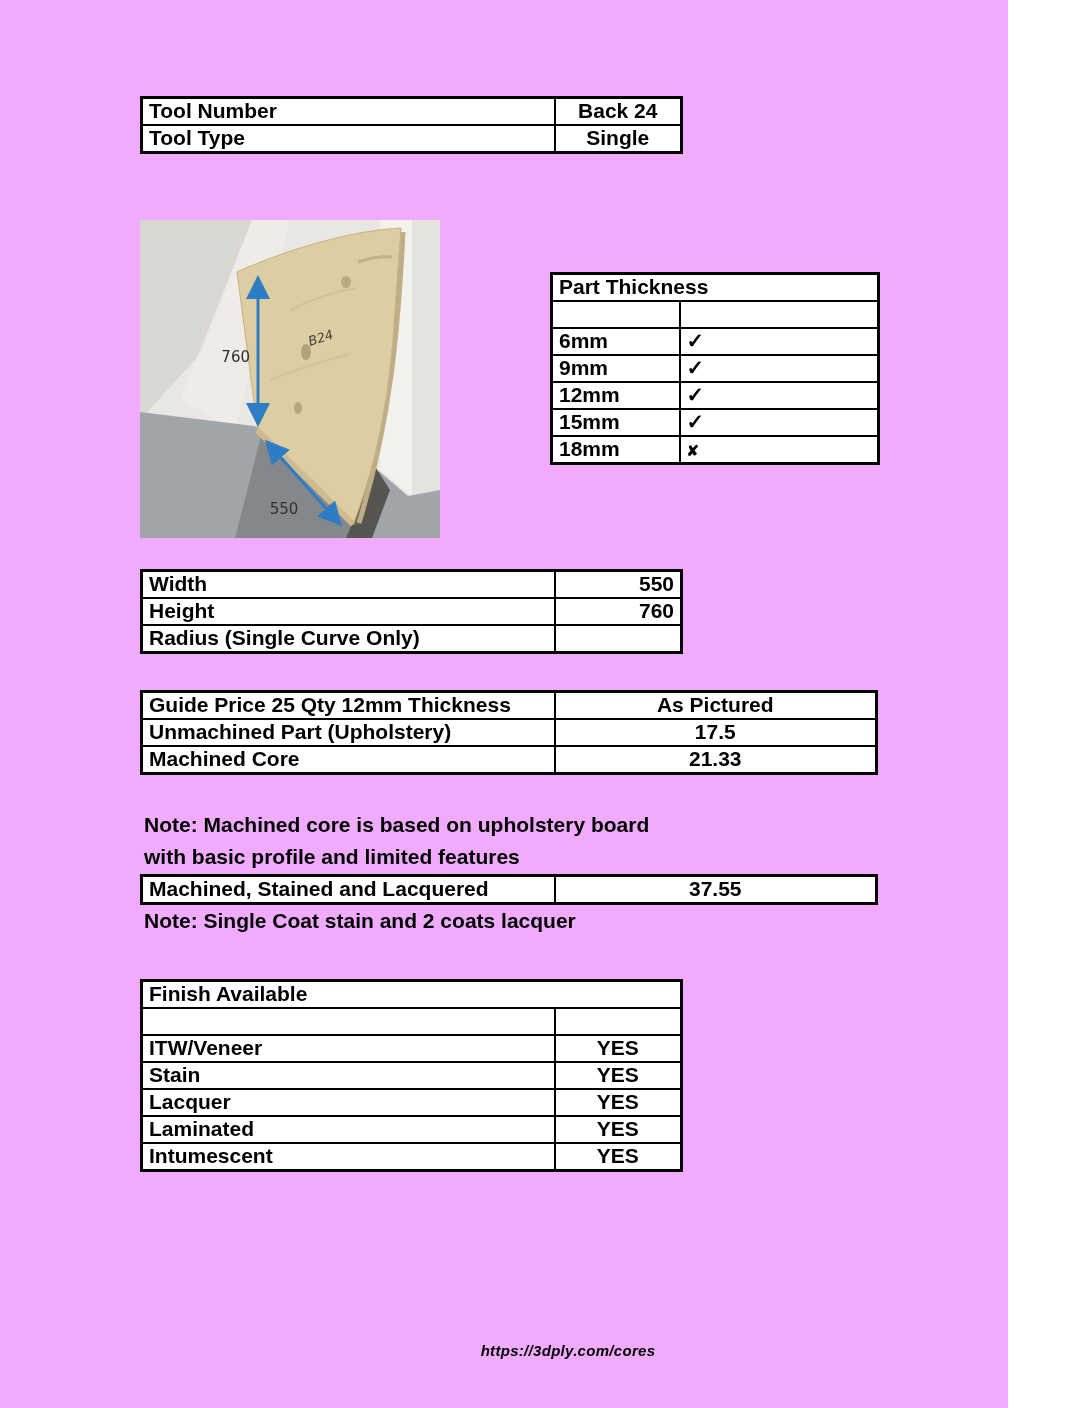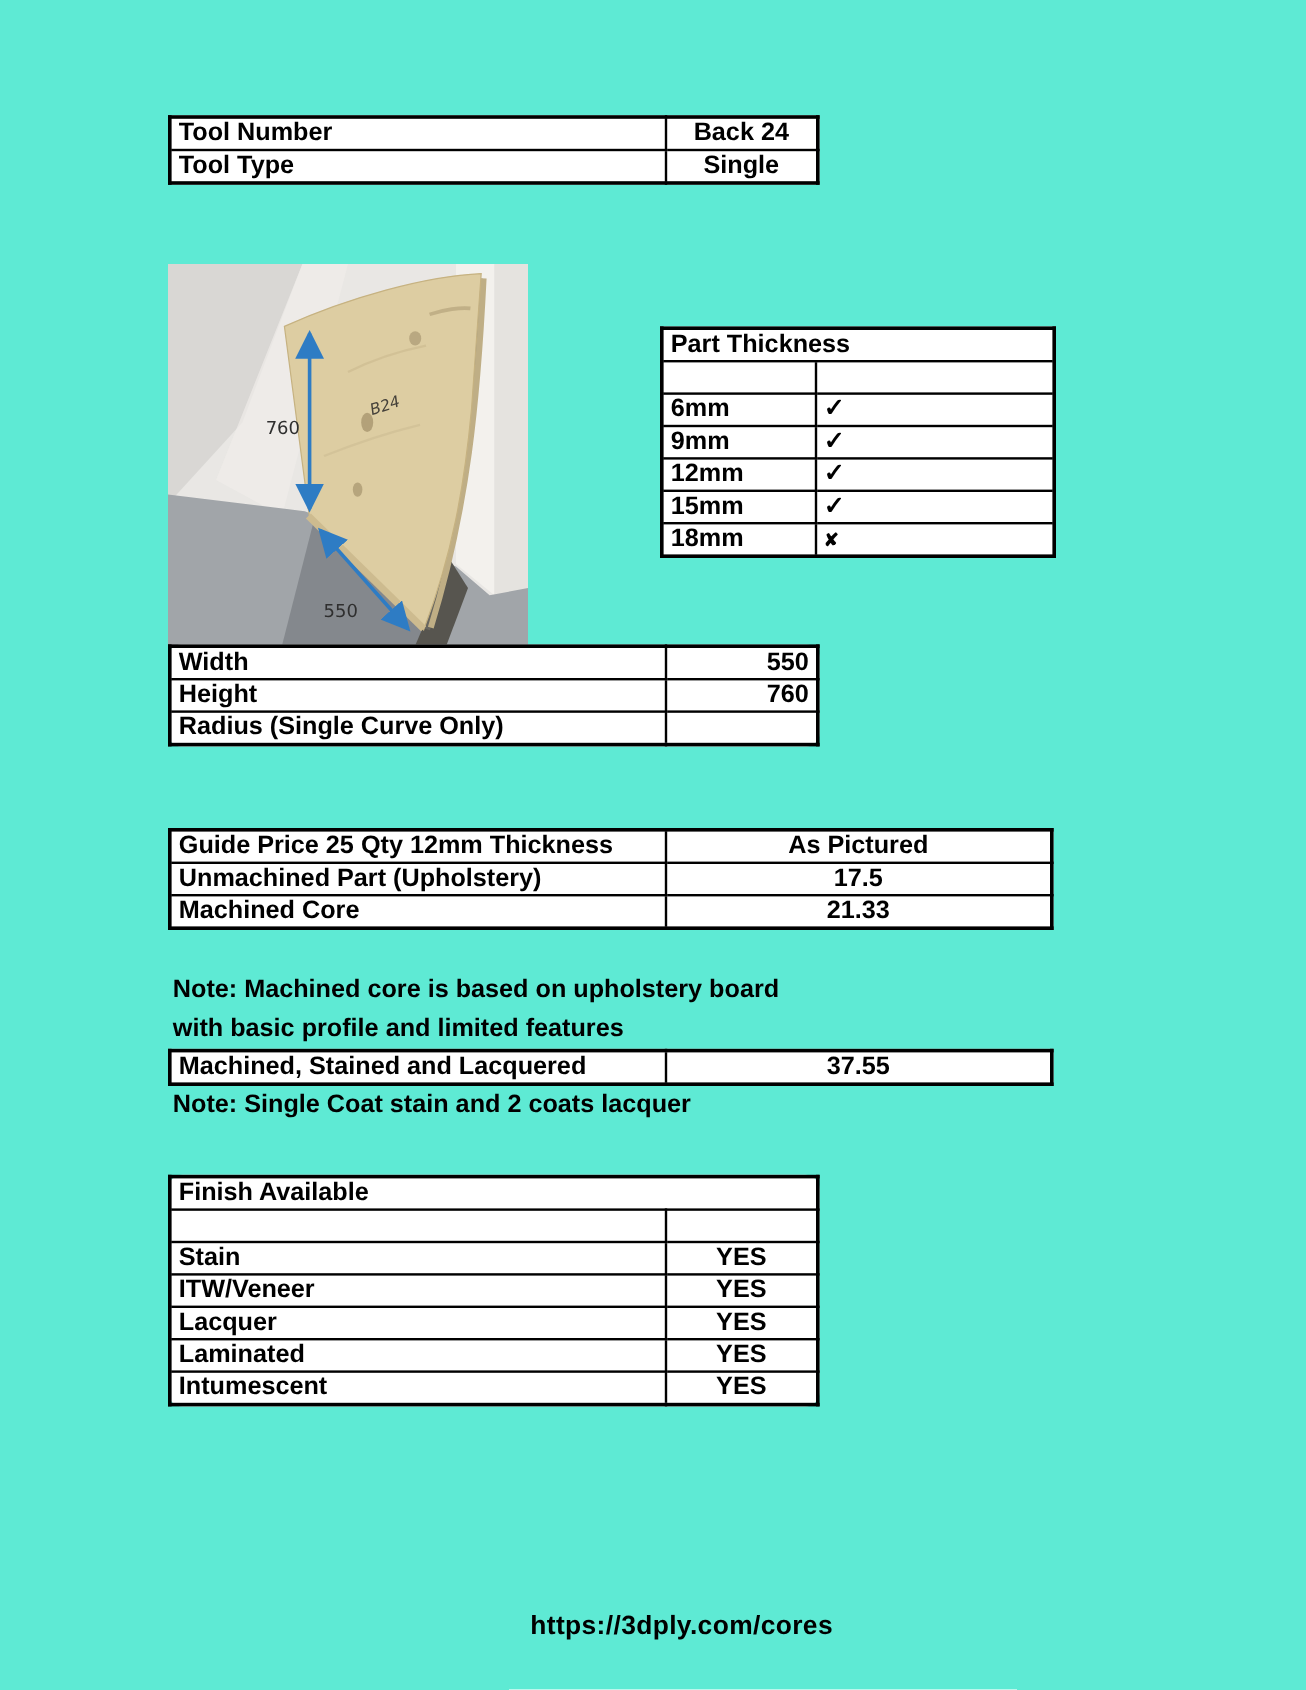--- a/index.html
+++ b/index.html
@@ -1,20 +1,20 @@
 <!DOCTYPE html>
 <html><head>
 <meta charset="utf-8">
 <style>
   html,body{margin:0;padding:0;background:#ffffff;}
   .page{
     position:relative;
-    width:1088px;
+    width:1008px;
     height:1408px;
-    background:#5eead4;
+    background:#f0abfc;
     font-family:"Liberation Sans", sans-serif;
     color:#000;
     overflow:hidden;
   }
   .doc-table{
     position:absolute;
     border-collapse:collapse;
     table-layout:fixed;
     background:#fff;
   }
@@ -51,23 +51,24 @@
     font-size:21px;
     font-weight:700;
     line-height:26px;
     white-space:nowrap;
   }
   .footer-url{
     position:absolute;
     top:1342px;
     left:568px;
     transform:translateX(-50%);
-    font-size:22px;
+    font-size:15px;
     font-weight:600;
     letter-spacing:0.3px;
+    font-style:italic;
   }
   .photo{
     position:absolute;
     left:140px;
     top:220px;
     width:300px;
     height:318px;
   }
 </style>
 </head>
@@ -169,21 +170,21 @@
     </tr>
     <tr>
       <td>18mm</td>
       <td><span class="mark-x">✘</span></td>
     </tr>
   </tbody>
     </table>
 
   <div class="sec-label" style="left:144px;top:541px;">Key Dimesions</div>
 
-  <table class="doc-table" style="left:140px;top:537px;width:540px;border-radius:11px;">
+  <table class="doc-table" style="left:140px;top:569px;width:540px;border-radius:11px;">
     <colgroup>
         <col style="width:413px">
         <col style="width:127px">
       </colgroup>
     <tbody>
         <tr>
       <td>Width</td>
       <td class="val-right">550</td>
     </tr>
     <tr>
@@ -243,28 +244,28 @@
       </colgroup>
     <tbody>
         <tr>
       <td class="head" colspan="2">Finish Available</td>
     </tr>
     <tr>
       <td></td>
       <td></td>
     </tr>
     <tr>
+      <td>ITW/Veneer</td>
+      <td class="val-left">YES</td>
+    </tr>
+    <tr>
       <td>Stain</td>
       <td class="val-left">YES</td>
     </tr>
     <tr>
-      <td>ITW/Veneer</td>
-      <td class="val-left">YES</td>
-    </tr>
-    <tr>
       <td>Lacquer</td>
       <td class="val-left">YES</td>
     </tr>
     <tr>
       <td>Laminated</td>
       <td class="val-left">YES</td>
     </tr>
     <tr>
       <td>Intumescent</td>
       <td class="val-left">YES</td>

